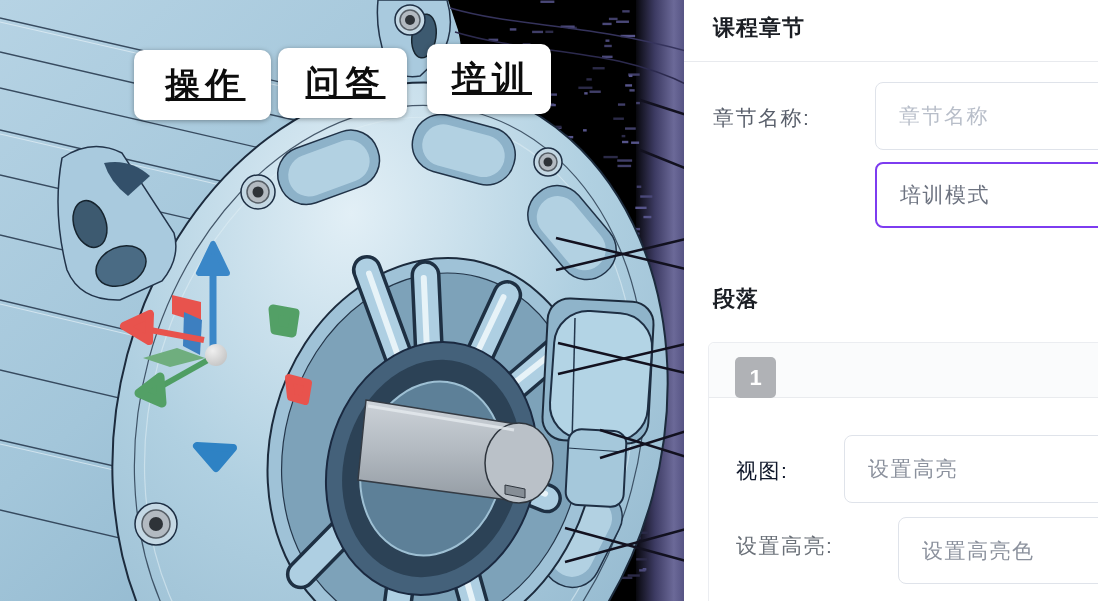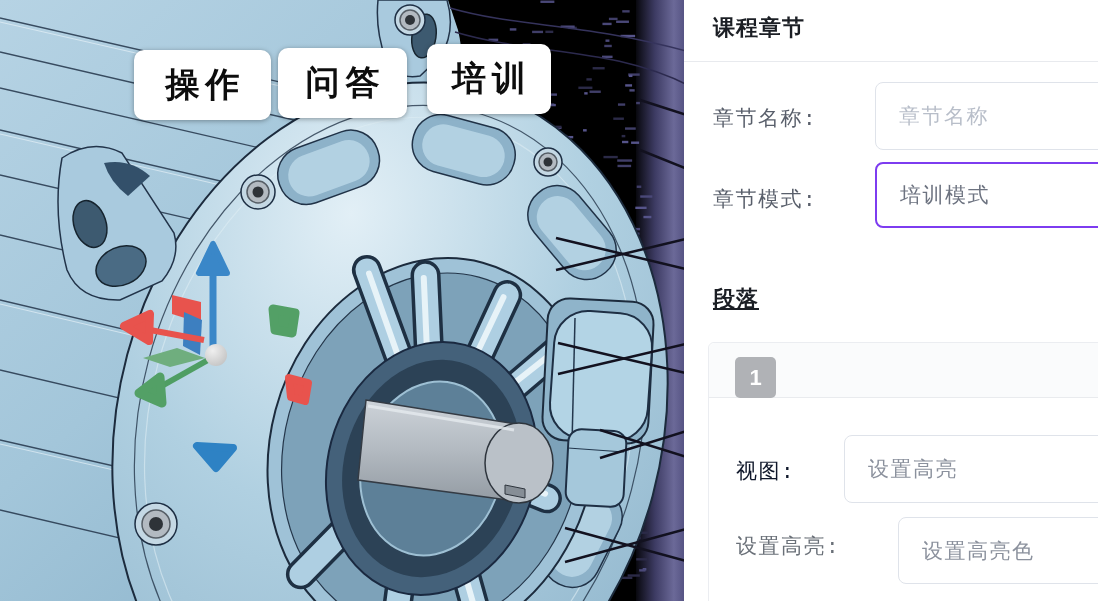--- a/index.html
+++ b/index.html
@@ -10,37 +10,38 @@
   }
   
   #viewport{position:absolute;left:0;top:0;width:690px;height:601px;background:#000;}
   #scene{position:absolute;left:0;top:0;}
   .float-btn{
     position:absolute;height:70px;border-radius:10px;background:#fff;
     display:flex;align-items:center;justify-content:center;
     font-size:34px;font-weight:bold;color:#0d0d0d;letter-spacing:6px;
     box-shadow:0 1px 5px rgba(0,0,0,.35);cursor:pointer;border:none;
     padding:0 4px 0 10px;
+    text-decoration:underline;
   }
   #btn-op{left:134px;top:50px;width:137px;}
   #btn-qa{left:278px;top:48px;width:129px;}
   #btn-tr{left:427px;top:44px;width:124px;}
   
   #panel{
     position:absolute;left:684px;top:0;width:414px;height:601px;background:#fff;
   }
   .sec-title{
     position:absolute;left:29px;font-size:22px;font-weight:bold;color:#1b1e24;
     letter-spacing:1px;white-space:nowrap;
   }
   #title-course{top:13px;}
-  #title-para{top:284px;text-decoration:underline;}
+  #title-para{top:284px;}
   #divider{position:absolute;left:0;top:61px;width:414px;height:0;border-top:1px solid #e8eaee;}
   .fld-label{
-    position:absolute;font-size:21px;color:#595f6b;letter-spacing:1.5px;white-space:nowrap;font-family:Liberation Mono, monospace;
+    position:absolute;font-size:21px;color:#595f6b;letter-spacing:1.5px;white-space:nowrap;
   }
   .txt-input{
     position:absolute;height:68px;border:1px solid #dfe3ea;border-radius:8px;
     background:#fff;font-size:21px;color:#6e7480;padding:0 0 0 23px;
     font-family:"Liberation Sans","DejaVu Sans",sans-serif;letter-spacing:1.5px;
     box-sizing:border-box;outline:none;
   }
   .txt-input::placeholder{color:#b8bec9;opacity:1;}
   #inp-chapter-name{left:191px;top:82px;width:290px;}
   #lbl-chapter-name{left:29px;top:104px;}
@@ -441,21 +442,20 @@
   <button class="float-btn" id="btn-qa">问答</button>
 </div>
 
 <div id="panel">
   <div class="sec-title" id="title-course">课程章节</div>
   <div id="divider"></div>
 
   <div class="fld-label" id="lbl-chapter-name">章节名称:</div>
   <input class="txt-input" id="inp-chapter-name" type="text" placeholder="章节名称" style="">
 
-  <div class="fld-label" id="lbl-chapter-mode">章节模式:</div>
   <input class="txt-input" id="inp-chapter-mode" type="text" value="培训模式" style="">
 
   <div class="sec-title" id="title-para">段落</div>
 
   <div id="card">
     <div id="card-strip"></div>
     <div id="card-badge">1</div>
 
     <div class="fld-label" id="lbl-view">视图:</div>
     <input class="txt-input" id="inp-view" type="text" value="设置高亮" style="">

